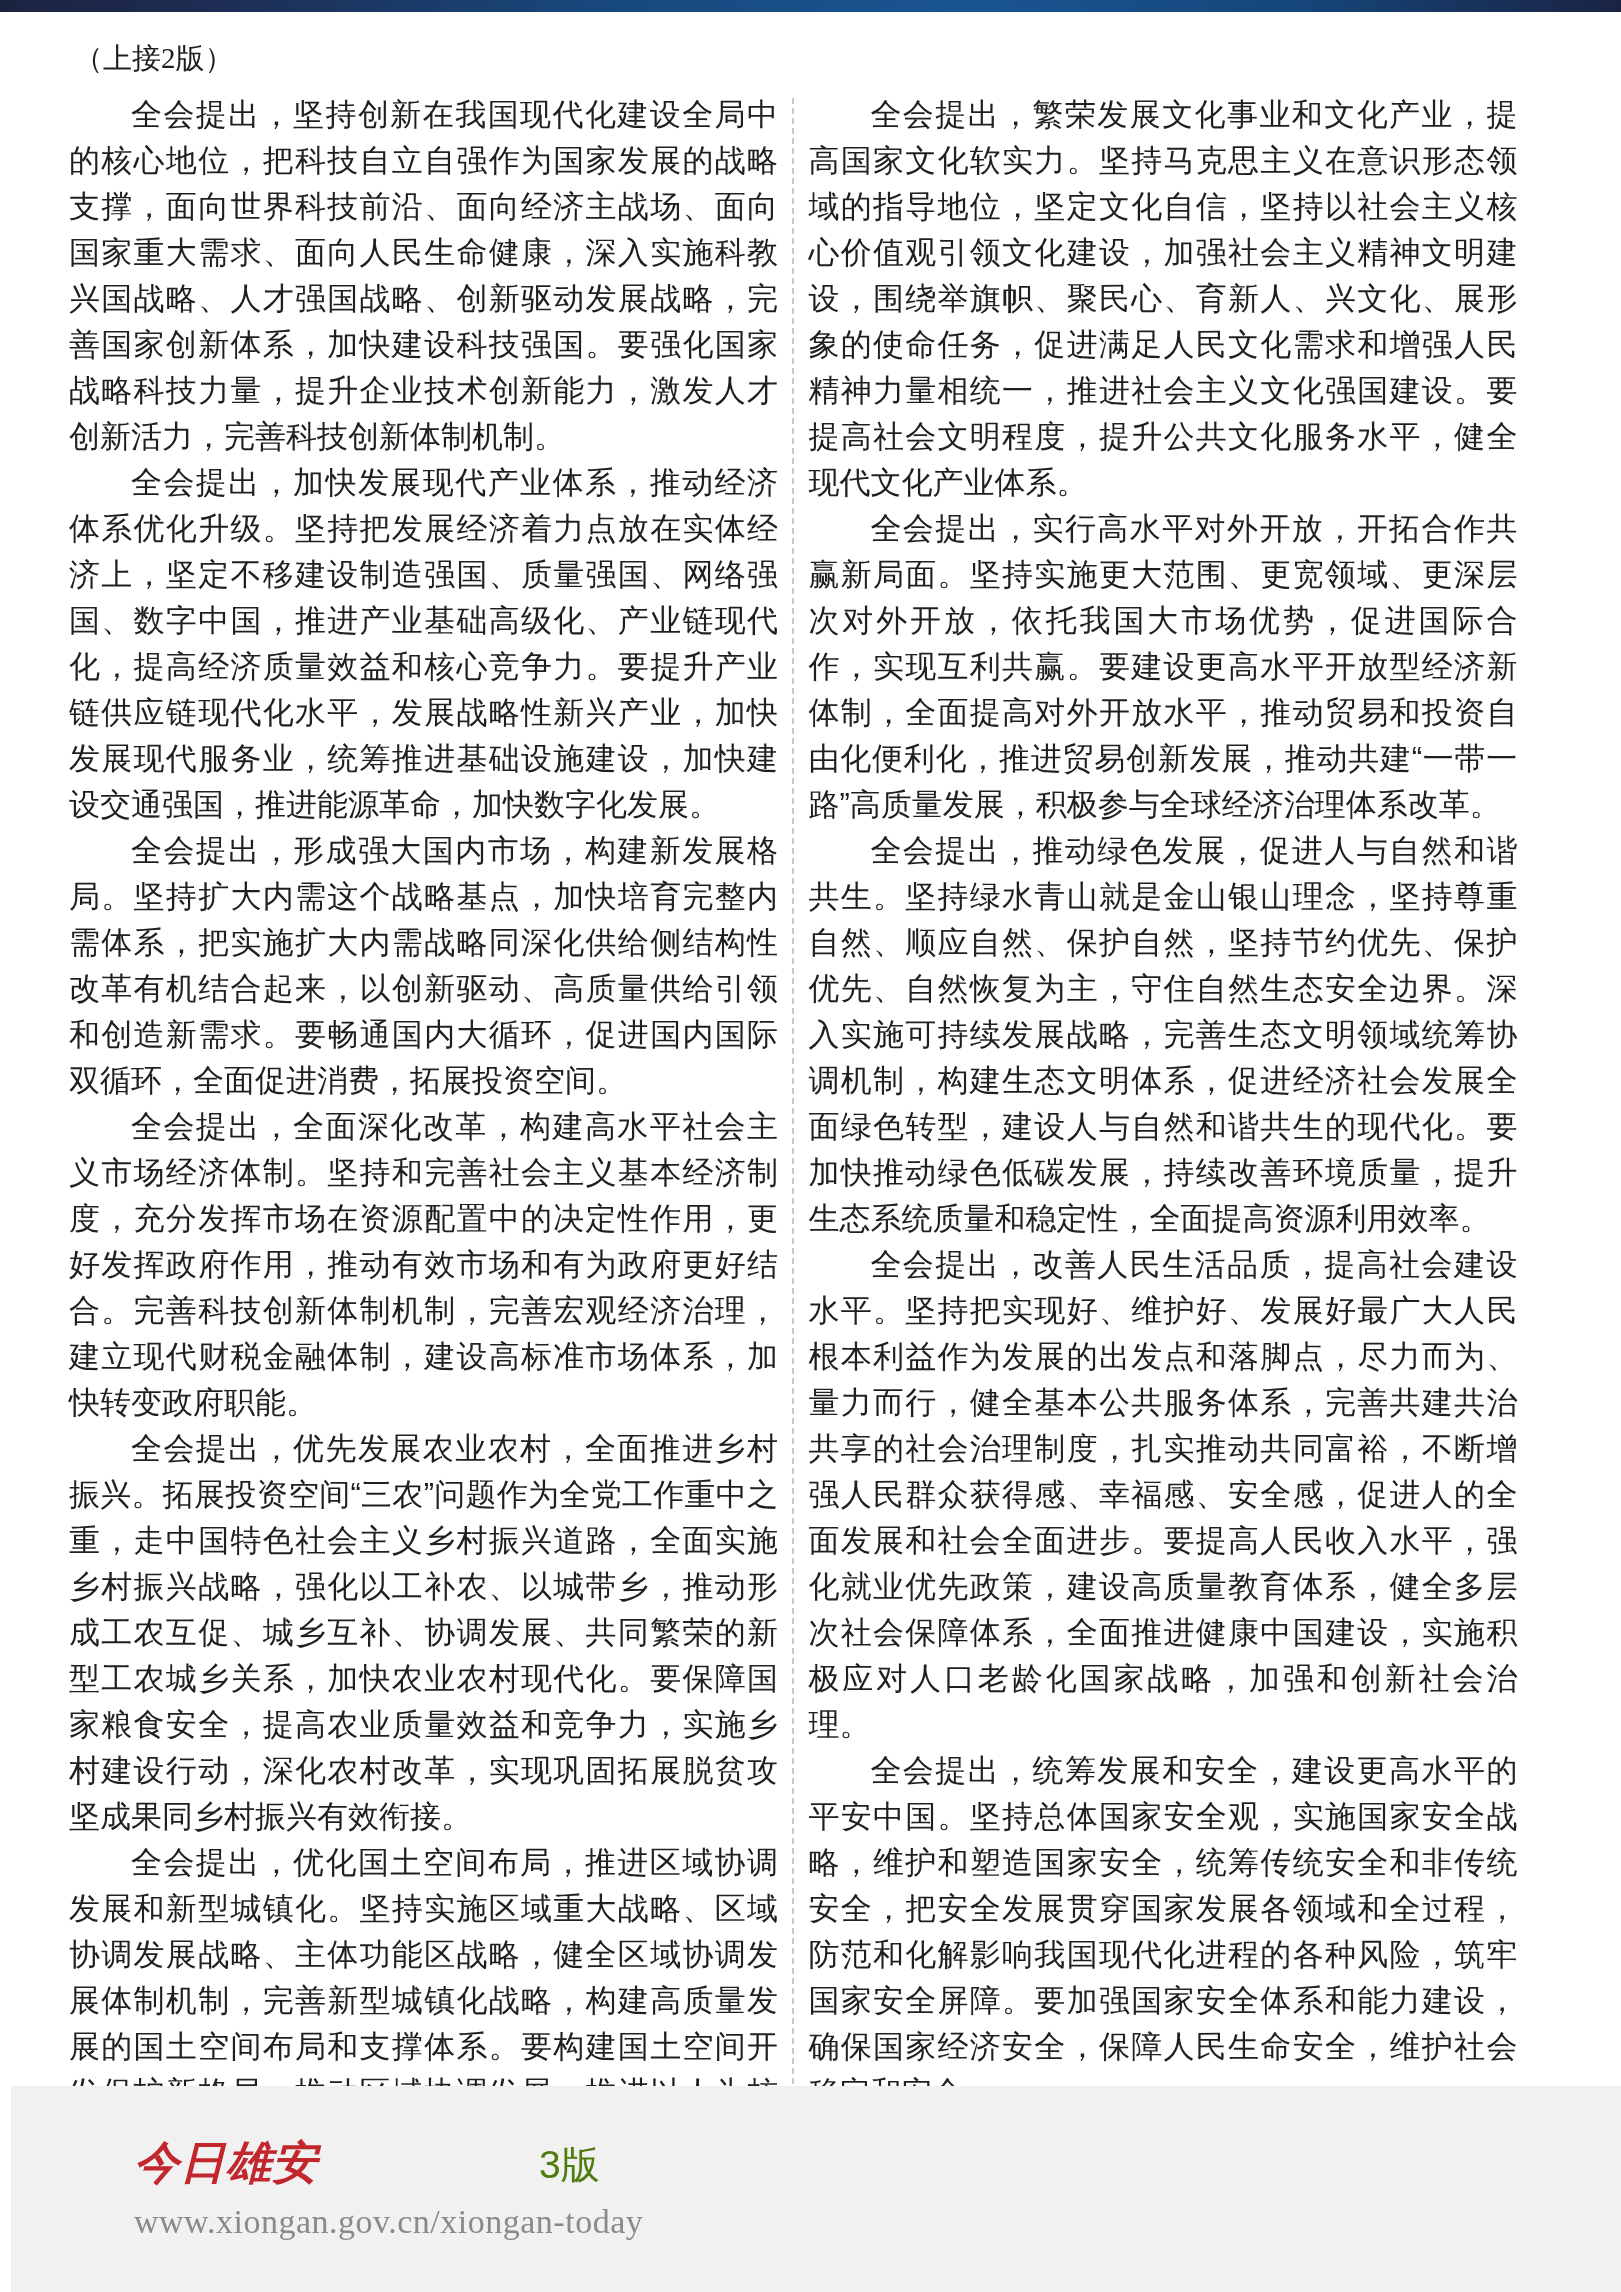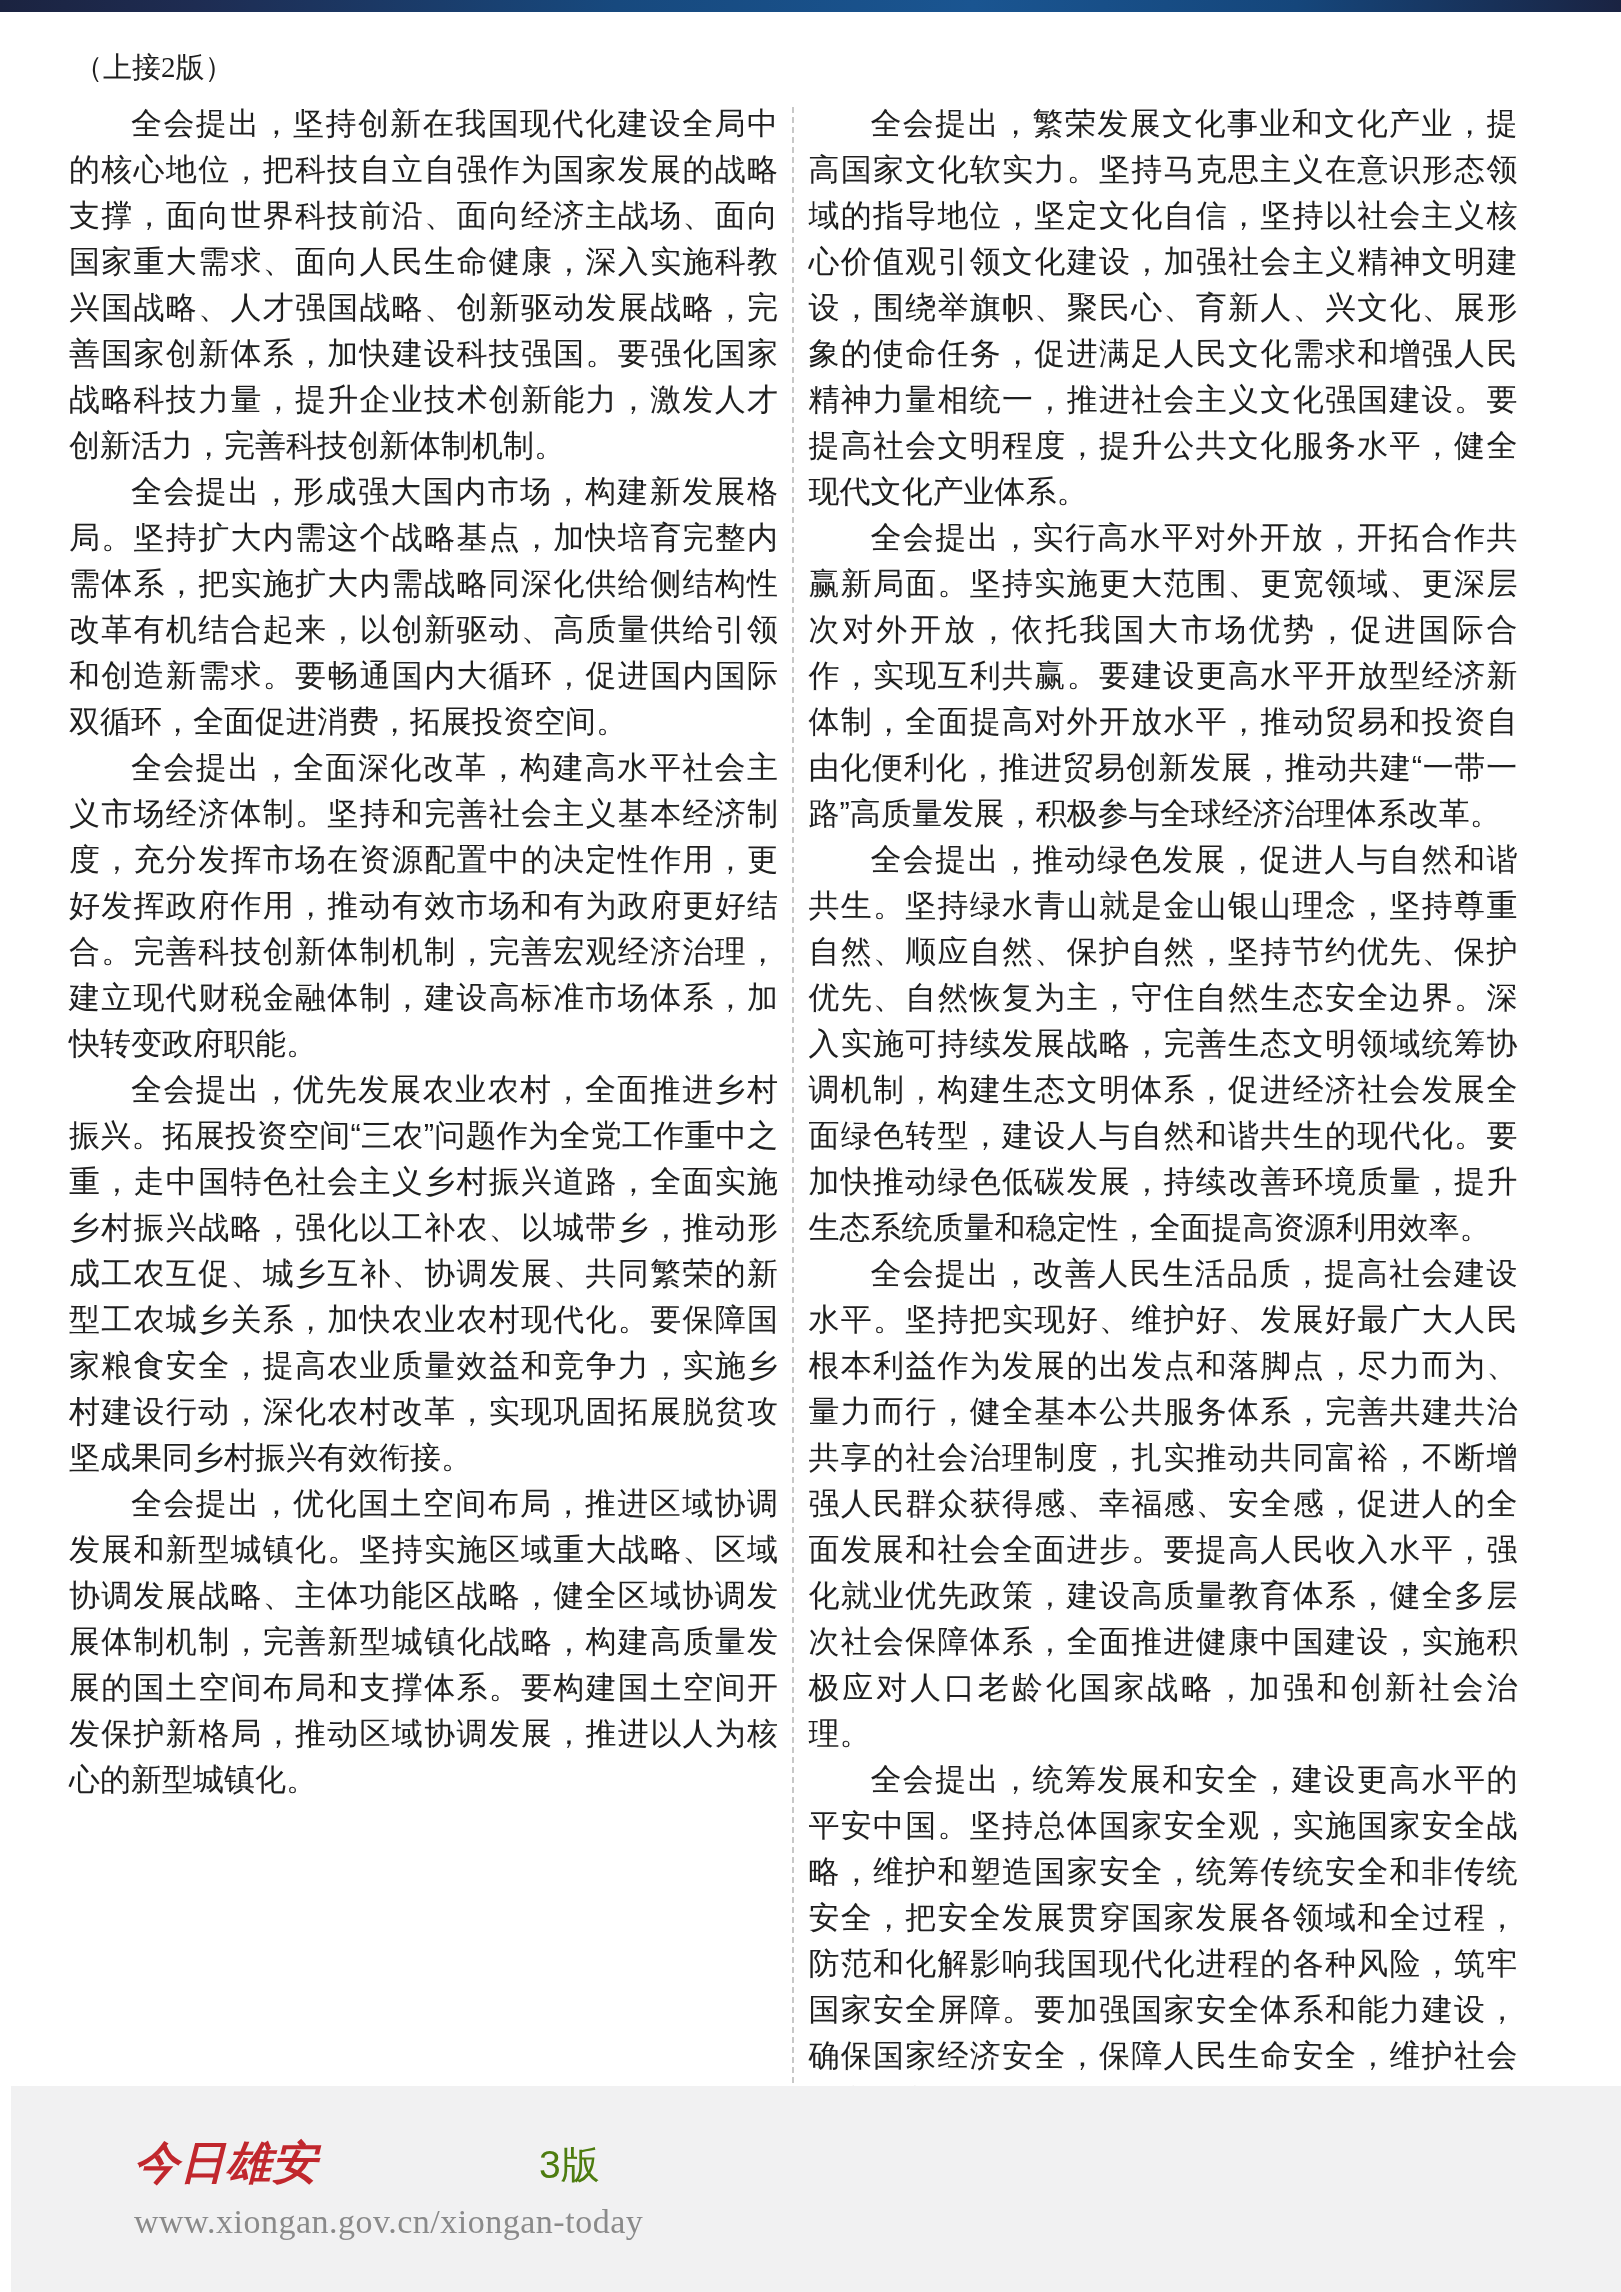--- a/index.html
+++ b/index.html
@@ -12,21 +12,21 @@
   }
   .topbar{
     height:11.8px;width:100%;
     background:linear-gradient(90deg,
       #1b2340 0%, #1e2c52 12%, #17497e 38%,
       #1a5591 60%, #15467b 80%, #1a2342 100%);
   }
   .content{
     box-sizing:border-box;
     height:2074px;
-    padding-top:36px;
+    padding-top:27px;
   }
   .continued-from{
     margin-left:74px;
     font-family:"Liberation Serif", serif;
     font-size:29px;
     color:#1e1e1e;
     margin-bottom:13.7px;
   }
   .columns{
     display:flex;
@@ -100,20 +100,21 @@
 <body>
 
 <div class="topbar"></div>
 
 <div class="content">
   <div class="continued-from">（上接2版）</div>
 
   <div class="columns">
     <div class="col col-left">
         <p class="para">全会提出，坚持创新在我国现代化建设全局中的核心地位，把科技自立自强作为国家发展的战略支撑，面向世界科技前沿、面向经济主战场、面向国家重大需求、面向人民生命健康，深入实施科教兴国战略、人才强国战略、创新驱动发展战略，完善国家创新体系，加快建设科技强国。要强化国家战略科技力量，提升企业技术创新能力，激发人才创新活力，完善科技创新体制机制。</p>
+        <p class="para">全会提出，加快发展现代产业体系，推动经济体系优化升级。坚持把发展经济着力点放在实体经济上，坚定不移建设制造强国、质量强国、网络强国、数字中国，推进产业基础高级化、产业链现代化，提高经济质量效益和核心竞争力。要提升产业链供应链现代化水平，发展战略性新兴产业，加快发展现代服务业，统筹推进基础设施建设，加快建设交通强国，推进能源革命，加快数字化发展。</p>
         <p class="para">全会提出，形成强大国内市场，构建新发展格局。坚持扩大内需这个战略基点，加快培育完整内需体系，把实施扩大内需战略同深化供给侧结构性改革有机结合起来，以创新驱动、高质量供给引领和创造新需求。要畅通国内大循环，促进国内国际双循环，全面促进消费，拓展投资空间。</p>
         <p class="para">全会提出，全面深化改革，构建高水平社会主义市场经济体制。坚持和完善社会主义基本经济制度，充分发挥市场在资源配置中的决定性作用，更好发挥政府作用，推动有效市场和有为政府更好结合。完善科技创新体制机制，完善宏观经济治理，建立现代财税金融体制，建设高标准市场体系，加快转变政府职能。</p>
         <p class="para">全会提出，优先发展农业农村，全面推进乡村振兴。拓展投资空间“三农”问题作为全党工作重中之重，走中国特色社会主义乡村振兴道路，全面实施乡村振兴战略，强化以工补农、以城带乡，推动形成工农互促、城乡互补、协调发展、共同繁荣的新型工农城乡关系，加快农业农村现代化。要保障国家粮食安全，提高农业质量效益和竞争力，实施乡村建设行动，深化农村改革，实现巩固拓展脱贫攻坚成果同乡村振兴有效衔接。</p>
         <p class="para">全会提出，优化国土空间布局，推进区域协调发展和新型城镇化。坚持实施区域重大战略、区域协调发展战略、主体功能区战略，健全区域协调发展体制机制，完善新型城镇化战略，构建高质量发展的国土空间布局和支撑体系。要构建国土空间开发保护新格局，推动区域协调发展，推进以人为核心的新型城镇化。</p>
       </div>
 
     <div class="col-divider"></div>
 
     <div class="col col-right">
       <div>

